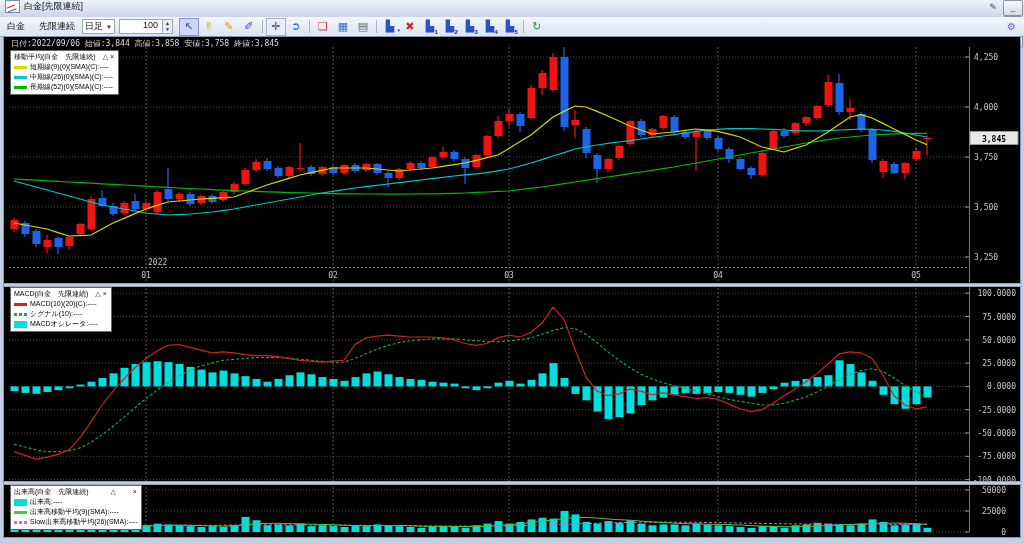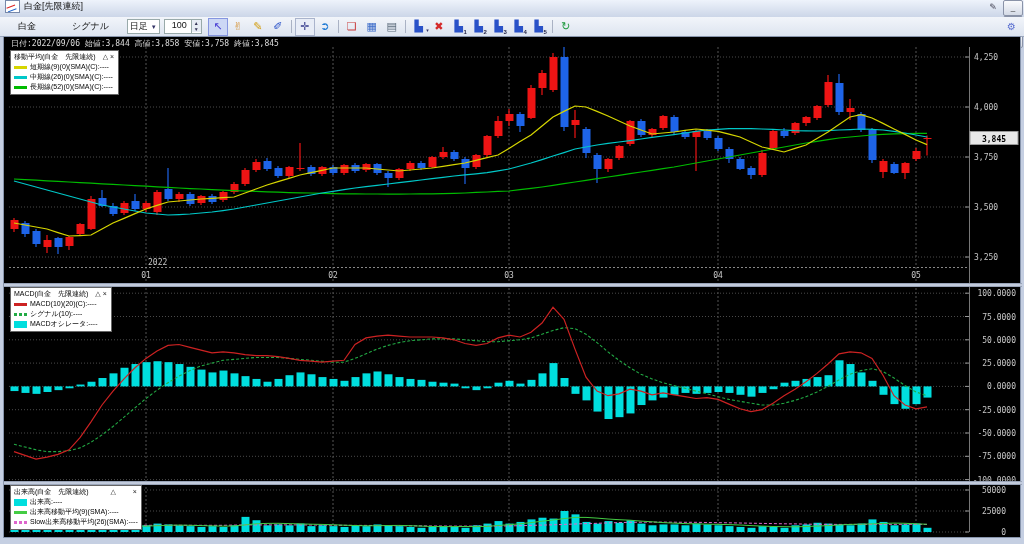--- a/index.html
+++ b/index.html
@@ -17,26 +17,26 @@
   #tb-spacer{flex:1;}
   .tico{width:16px;height:13px;display:flex;align-items:center;justify-content:center;
     font-size:9px;color:#445;margin-left:1px;}
   .wbtn{width:18px;height:14px;margin-left:2px;margin-right:1px;
     background:linear-gradient(#fafbfd,#d4dae6);border:1px solid #8a93a8;border-radius:2px;
     display:flex;align-items:center;justify-content:center;font-size:8px;color:#222;line-height:1;}
   
   #toolbar{position:absolute;left:0;top:17px;width:1024px;height:19px;
     background:linear-gradient(#f2f5fa,#dde4f0);border-bottom:1px solid #9aa6bc;
     display:flex;align-items:center;font-size:9px;color:#111;}
-  #toolbar .lbl{margin:0 18px;white-space:nowrap;}
+  #toolbar .lbl{margin:0 7px;white-space:nowrap;}
   .drop{display:flex;align-items:center;border:1px solid #9aa;background:#fff;
     padding:0 2px;height:13px;margin-right:4px;}
   .drop .arr{font-size:6px;margin-left:3px;color:#336;}
   .spin{display:flex;align-items:stretch;height:13px;border:1px solid #9aa;background:#fff;margin-right:6px;}
-  .spin .val{padding:0 4px;min-width:18px;text-align:right;}
+  .spin .val{padding:0 4px;min-width:18px;text-align:right;margin-left:16px;}
   .spin .btns{display:flex;flex-direction:column;border-left:1px solid #9aa;}
   .spin .btns span{font-size:5px;line-height:6px;padding:0 2px;background:#e7ecf5;color:#335;}
   #toolbar-icons{display:flex;align-items:center;}
   .tbtn{width:18px;height:16px;display:flex;align-items:center;justify-content:center;
     font-size:11px;border:1px solid transparent;position:relative;}
   .tbtn.sel{background:#ccd7f5;border-color:#8696e0;}
   .tbtn.boxed{border-color:#aab4cc;background:#e8edf7;}
   .tbtn .badge{position:absolute;right:1px;bottom:0;font-size:6px;color:#224;font-weight:bold;}
   .tbtn .dd{position:absolute;right:-1px;bottom:2px;font-size:5px;color:#336;}
   .tsep{width:1px;height:13px;background:#aab2c4;margin:0 3px;}
@@ -76,21 +76,21 @@
       </span>
     <span id="titlebar-buttons">
         <span class="wbtn">_</span>
         <span class="wbtn">□</span>
         <span class="wbtn">✕</span>
       </span>
   </div>
 
   <div id="toolbar">
     <span class="lbl">白金</span>
-    <span class="lbl">シグナル</span>
+    <span class="lbl">先限連続</span>
     <span class="drop">
       <span>日足</span>
       <span class="arr">▼</span>
     </span>
     <span class="spin">
       <span class="val">100</span>
       <span class="btns">
           <span>▲</span>
           <span>▼</span>
         </span>

